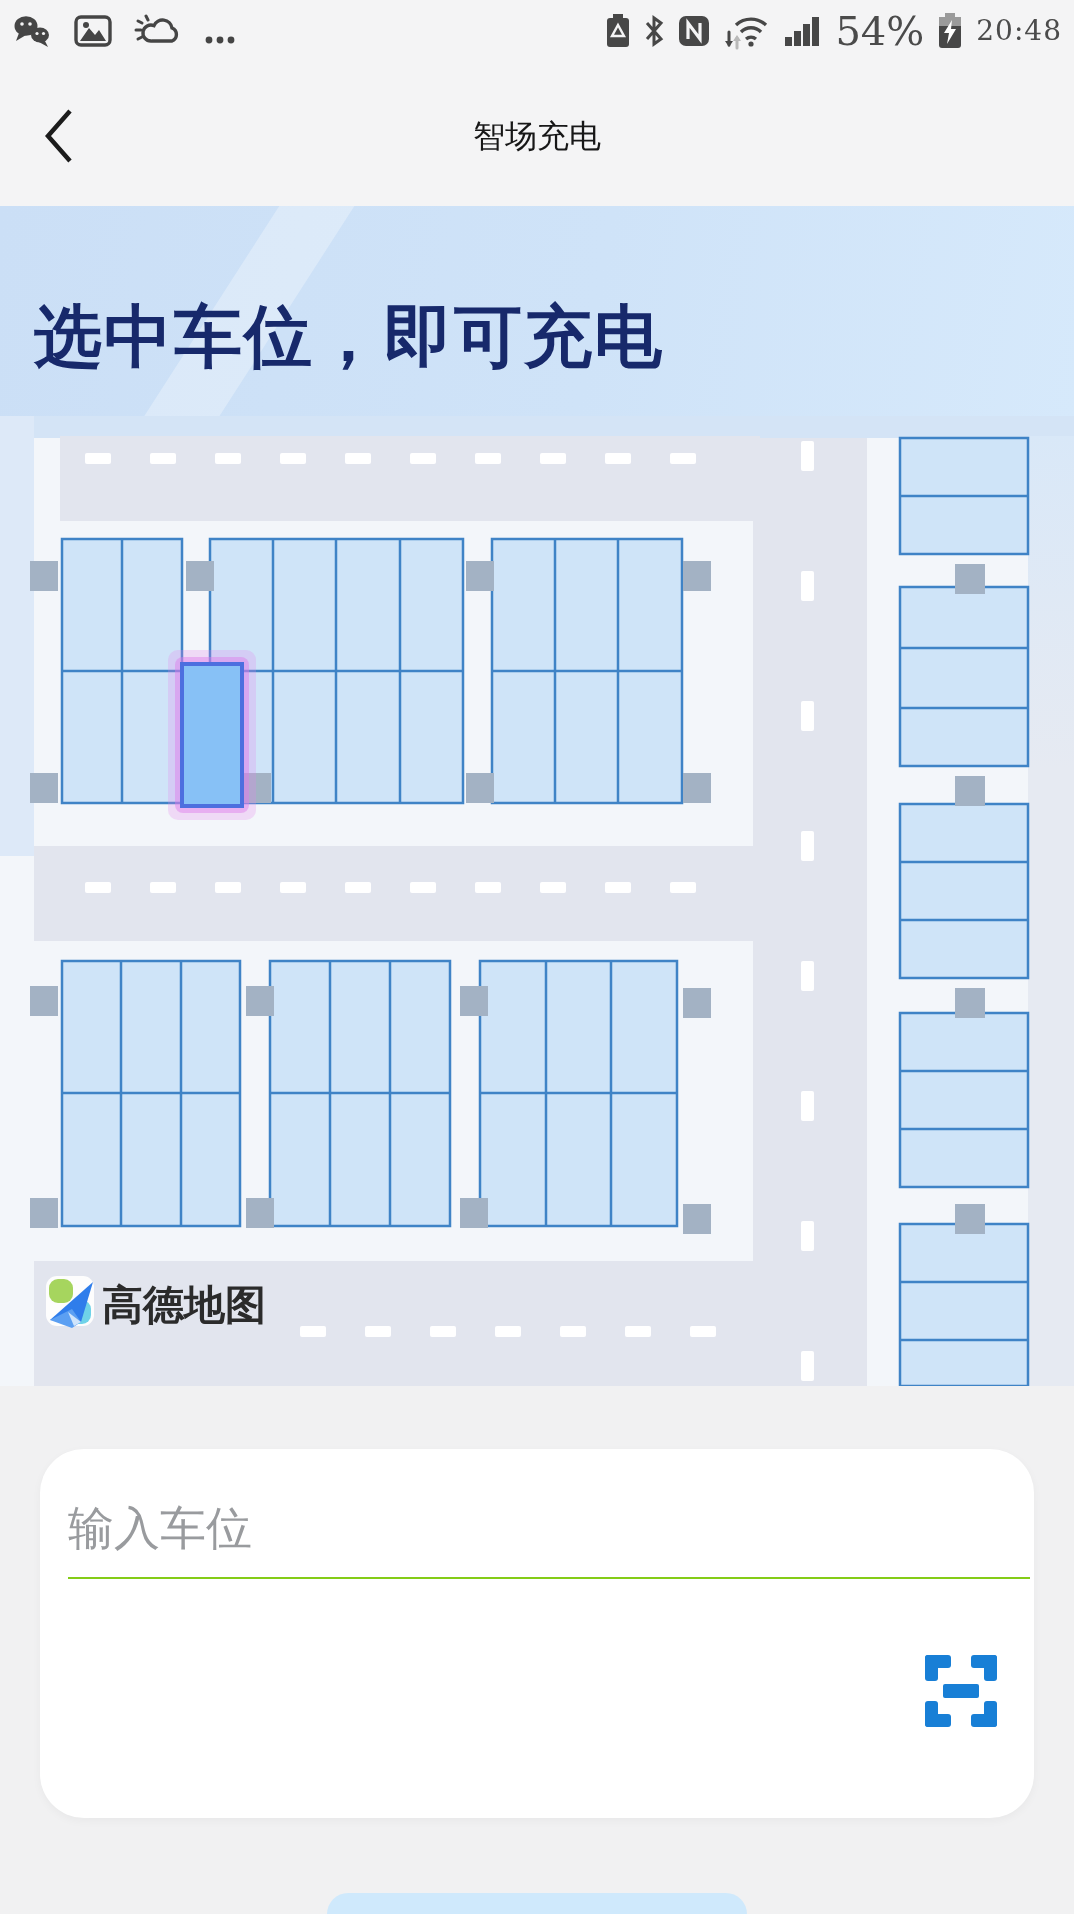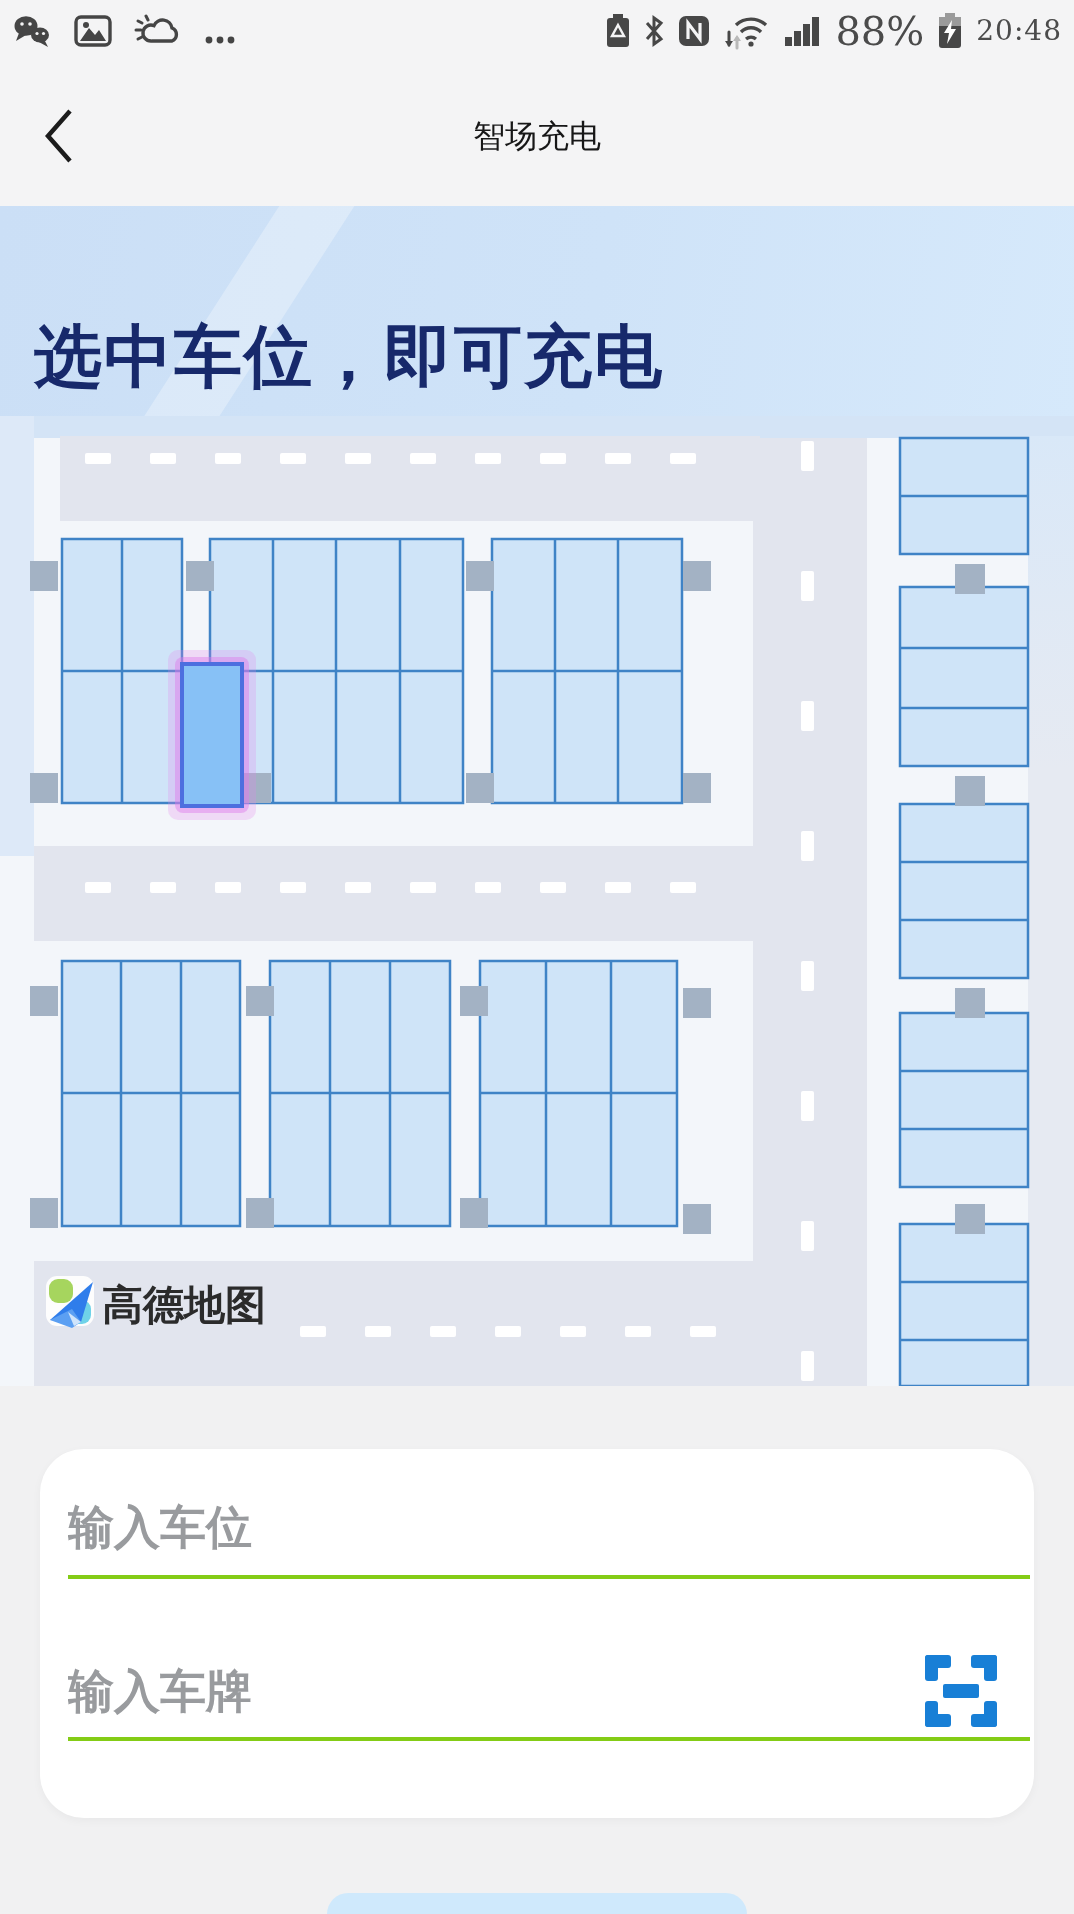--- a/index.html
+++ b/index.html
@@ -31,33 +31,33 @@
     position:absolute;top:206px;left:0;width:1074px;height:234px;
     background:linear-gradient(100deg,#cbdff6 0%,#cfe3f8 55%,#d6e9fb 100%);
   }
   .hero-streak{
     position:absolute;top:0;left:0;width:100%;height:100%;
     background:rgba(255,255,255,0.30);
     clip-path:polygon(26% 0,12% 100%,19% 100%,33% 0);
   }
   .headline{
     position:absolute;left:34px;top:86px;font-size:68px;font-weight:700;
-    letter-spacing:2px;color:#17296b;white-space:nowrap;margin-top:20px;
+    letter-spacing:2px;color:#17296b;white-space:nowrap;
   }
   
   .map-wrap{position:absolute;top:416px;left:0;width:874px;height:970px;}
   
   .card{
     position:absolute;left:40px;top:1449px;width:994px;height:369px;background:#ffffff;
     border-radius:44px;box-shadow:0 3px 10px rgba(0,0,0,0.04);
   }
   .fld{
     position:absolute;left:28px;width:962px;background:transparent;border:none;outline:none;
-    border-bottom:4px solid #84cc16;font-size:46px;color:#333;box-sizing:border-box;
-    font-family:"Liberation Sans",sans-serif;padding:0;font-weight:bold;
+    border-bottom:2px solid #84cc16;font-size:46px;color:#333;box-sizing:border-box;
+    font-family:"Liberation Sans",sans-serif;padding:0;
   }
   .fld::placeholder{color:#999b9e;opacity:1;}
   .fld-spot{top:30px;height:100px;}
   .fld-plate{top:196px;height:96px;}
   .scan-btn{position:absolute;left:883px;top:204px;width:76px;height:76px;cursor:pointer;}
   
   .bottom-btn{
     position:absolute;left:327px;top:1893px;width:420px;height:21px;
     background:#cfe9fc;border-radius:22px 22px 0 0;
   }
@@ -141,21 +141,21 @@
         </svg>
       </span>
       <span class="sb-ic">
         <svg width="40" height="36" viewBox="0 0 40 36">
           <rect x="2" y="24" width="7" height="9" fill="#474747"></rect>
           <rect x="11" y="18" width="7" height="15" fill="#474747"></rect>
           <rect x="20" y="11" width="7" height="22" fill="#474747"></rect>
           <rect x="29" y="4" width="7" height="29" fill="#474747"></rect>
         </svg>
       </span>
-      <span class="sb-txt">88%</span>
+      <span class="sb-txt">54%</span>
       <span class="sb-ic">
         <svg width="28" height="38" viewBox="0 0 28 38">
           <rect x="9" y="1" width="10" height="5" fill="#9a9a9a"></rect>
           <rect x="3" y="5" width="22" height="31" rx="3" fill="#474747"></rect>
           <rect x="3" y="5" width="22" height="9" fill="#9a9a9a"></rect>
           <polygon points="16,8 8,21 13,21 11,32 20,17 15,17" fill="#ffffff"></polygon>
         </svg>
       </span>
       <span class="sb-txt sb-time">20:48</span>
     </div>
@@ -341,21 +341,20 @@
           <polygon points="50,904 72,893 81,906 72,912" fill="#5b9ff2"></polygon>
           <polygon points="68,896 81,906 74,910" fill="#cfe4fb"></polygon>
         </g>
         <text x="102" y="903" font-size="41" font-weight="bold" fill="#2b2b2b">高德地图</text>
       </g>
     </svg>
   </div>
 
   <div class="card">
     <input class="fld fld-spot" type="text" placeholder="输入车位" style="">
-    <input class="fld fld-plate" type="text" placeholder="输入车牌" style="">
     <div class="scan-btn">
       <svg width="76" height="76" viewBox="0 0 76 76">
         <g fill="#187fd6">
           <rect x="2" y="2" width="26" height="13" rx="3"></rect>
             <rect x="2" y="2" width="13" height="26" rx="3"></rect>
           <rect x="48" y="2" width="26" height="13" rx="3"></rect>
             <rect x="61" y="2" width="13" height="26" rx="3"></rect>
           <rect x="2" y="61" width="26" height="13" rx="3"></rect>
             <rect x="2" y="48" width="13" height="26" rx="3"></rect>
           <rect x="48" y="61" width="26" height="13" rx="3"></rect>

